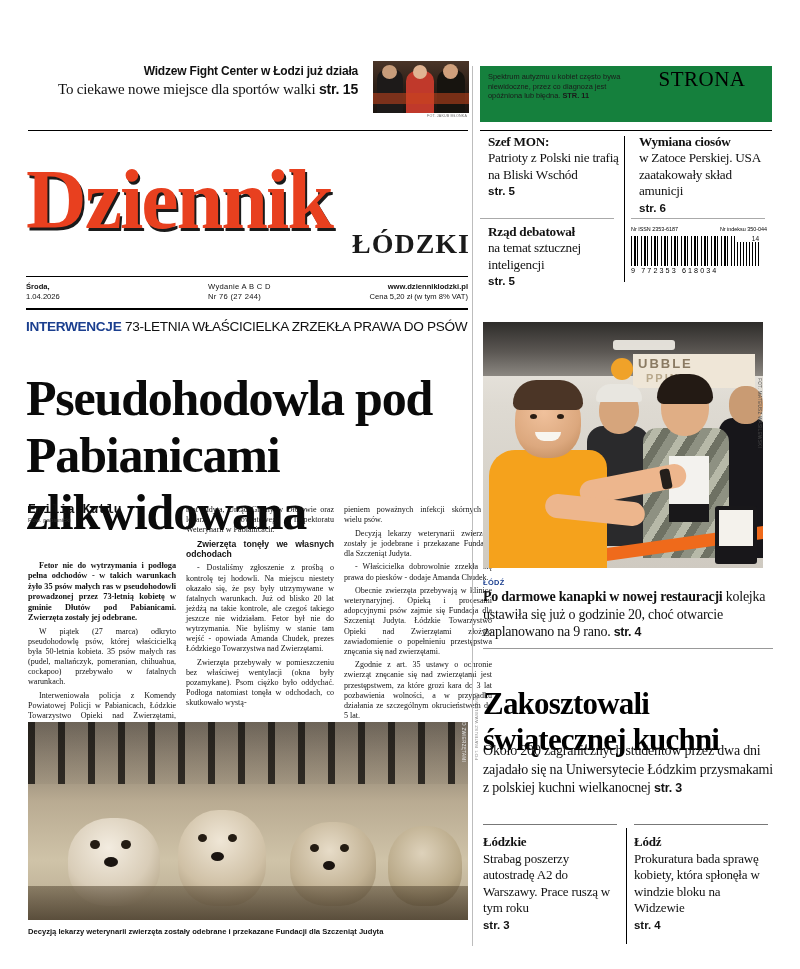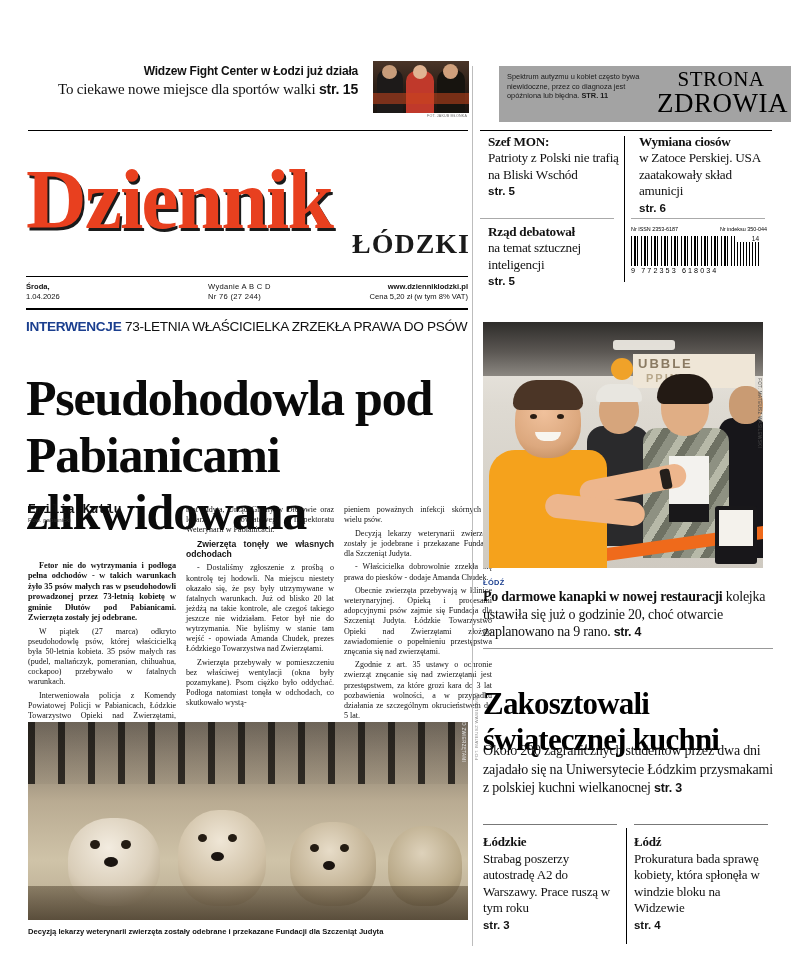--- a/index.html
+++ b/index.html
@@ -27,21 +27,21 @@
   .pp-f2{position:absolute;left:33px;top:10px;width:28px;height:42px;background:#c0392b;border-radius:10px 10px 0 0;}
   .pp-h2{position:absolute;left:40px;top:4px;width:14px;height:14px;background:#e0b392;border-radius:50%;}
   .pp-f3{position:absolute;left:64px;top:9px;width:28px;height:43px;background:#17140f;border-radius:10px 10px 0 0;}
   .pp-h3{position:absolute;left:70px;top:3px;width:15px;height:15px;background:#d0a07c;border-radius:50%;}
   .pp-band{position:absolute;left:0;bottom:9px;width:96px;height:11px;background:rgba(200,70,30,.55);}
   .pp-cred{position:absolute;left:0;bottom:0;width:96px;text-align:right;font-family:"Liberation Sans",sans-serif;
       font-size:3.6px;letter-spacing:.2px;color:#6b6b6b;padding-right:2px;box-sizing:border-box;}
   .promo-rule{position:absolute;left:28px;top:130px;width:440px;height:1px;background:#000;}
 
   
-  .health{position:absolute;left:480px;top:66px;width:292px;height:56px;background:#a3a3a3;margin-left:19px;}
+  .health{position:absolute;left:480px;top:66px;width:292px;height:56px;background:#15803d;}
   .health-txt{position:absolute;left:8px;top:6px;width:150px;font-family:"Liberation Sans",sans-serif;
      font-size:7.4px;line-height:9.6px;color:#1a1a1a;}
   .health-txt b{font-weight:bold;}
   .health-logo{position:absolute;right:6px;top:3px;width:128px;text-align:center;
      font-family:"Liberation Serif",serif;color:#000;}
   .hl1{font-size:21px;line-height:21px;letter-spacing:.5px;}
   .hl2{font-size:27px;line-height:26px;letter-spacing:.5px;}
 
   
   .tr-rule{position:absolute;background:#000;}
@@ -241,21 +241,20 @@
       </div>
       <div class="pp-cred" style="position:absolute;left:345px;top:52px;width:96px;">FOT. JAKUB MŁOŃKA</div>
     </div>
     <div class="promo-rule"></div>
   </div>
 
   <div class="health">
     <div class="health-txt"><span>Spektrum autyzmu u kobiet często bywa niewidoczne, przez co diagnoza jest opóźniona lub błędna. </span><b>STR. 11</b></div>
     <div class="health-logo">
       <div class="hl1">STRONA</div>
-      <div class="hl2">ZDROWIA</div>
     </div>
   </div>
 
   <div class="tr-rule" style="left:480px;top:130px;width:292px;height:1px;"></div>
 
   <div class="briefs">
     <div class="v-div"></div>
     <div class="h-div"></div>
     <div class="h-div2"></div>
 

